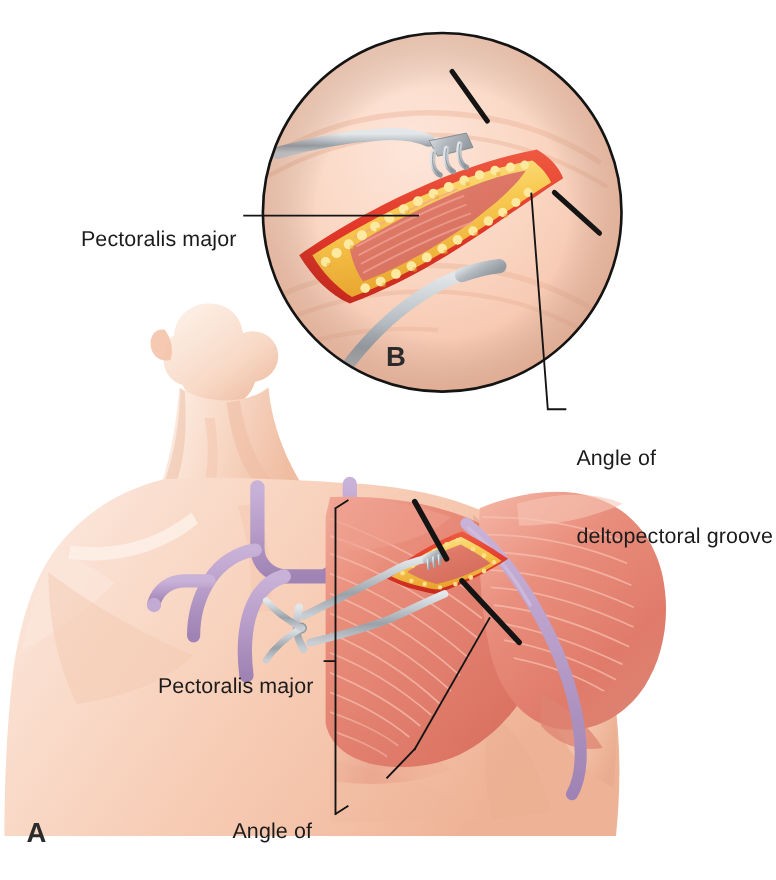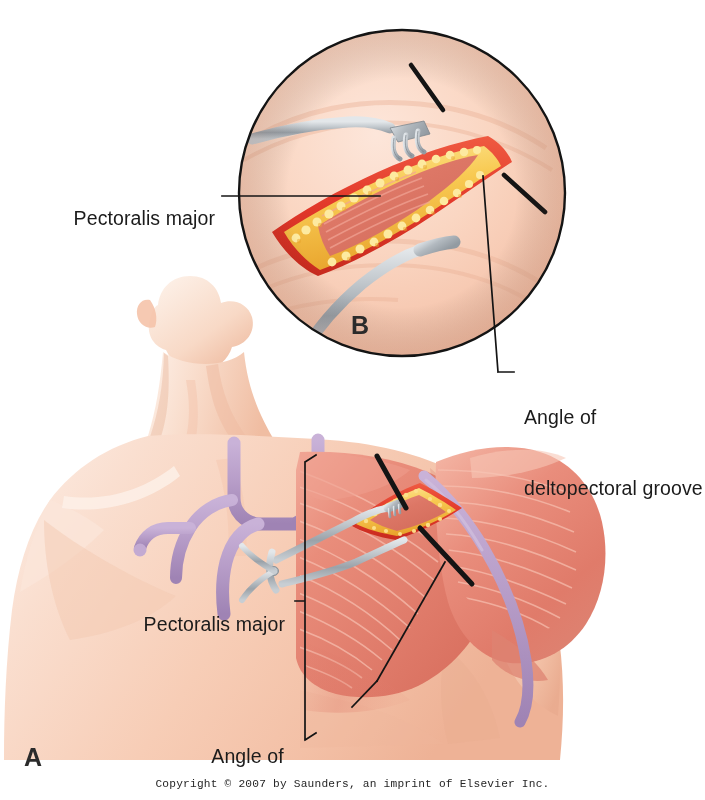--- a/index.html
+++ b/index.html
@@ -433,15 +433,14 @@
   </div>
 
   <div class="label center" style="left:140px; top:697px; width:215px;">
     <div>Angle of</div>
     
   </div>
 
   <div class="panel-letter" style="left:351px; top:311px;">B</div>
   <div class="panel-letter" style="left:24px; top:743px;">A</div>
 
-  <div class="copyright" style="top:778px;">Copyright © 2007 by Saunders, an imprint of Elsevier Inc.</div>
 
 </div>
 
 </body></html>

